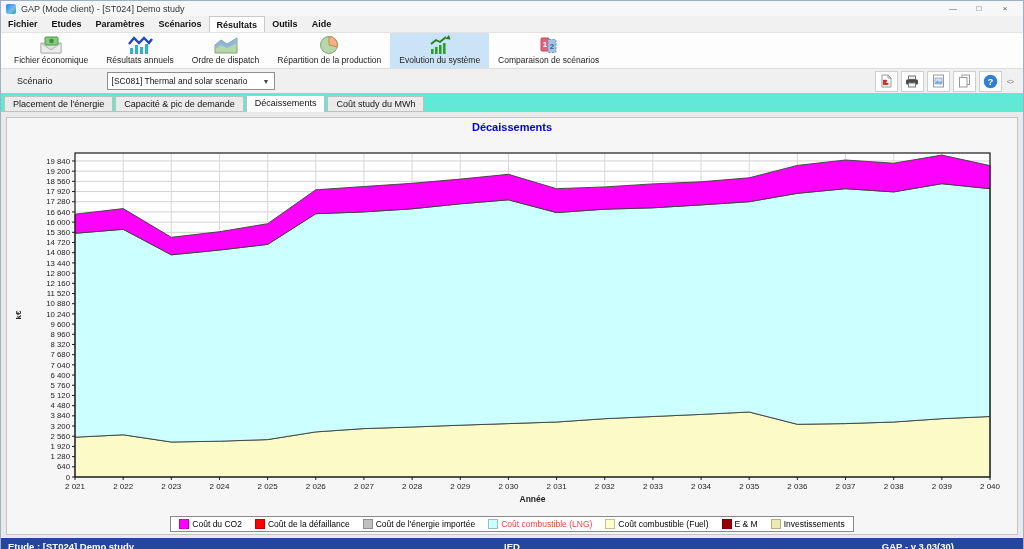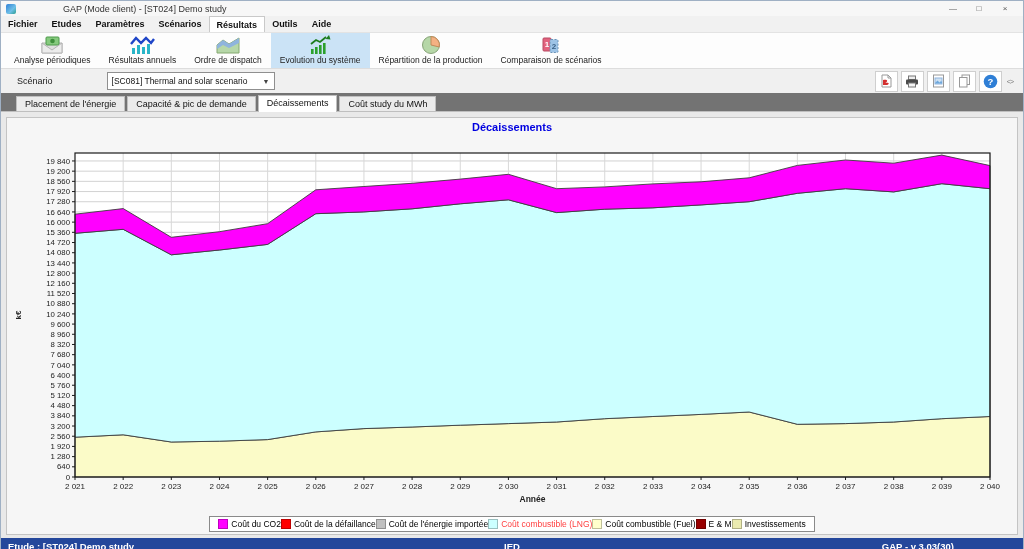--- a/index.html
+++ b/index.html
@@ -1,20 +1,20 @@
 <!DOCTYPE html>
 <html><head>
 <meta charset="utf-8">
 <style>
   html,body{margin:0;padding:0;background:#fff;}
   body{width:1024px;height:549px;overflow:hidden;font-family:"Liberation Sans",sans-serif;}
   .window{width:1022px;height:547px;border:1px solid #9fb0c4;display:flex;flex-direction:column;background:#fff;}
 
   
-  .titlebar{height:15px;background:#f7f7f7;display:flex;align-items:center;padding:0 5px;font-size:9px;color:#333;flex:0 0 auto;gap:42px;}
+  .titlebar{height:15px;background:#f7f7f7;display:flex;align-items:center;padding:0 5px;font-size:9px;color:#333;flex:0 0 auto;}
   .app-icon{width:10px;height:10px;margin-right:5px;border-radius:2px;background:linear-gradient(135deg,#2f7fd6 0%,#6fc0e8 60%,#2a9d8f 100%);}
   .win-controls{margin-left:auto;display:flex;}
   .win-btn{width:26px;height:15px;display:flex;align-items:center;justify-content:center;font-size:8px;color:#555;}
 
   
   .menubar{height:16px;background:#f1f1f1;display:flex;align-items:stretch;font-size:9px;font-weight:bold;color:#111;flex:0 0 auto;border-bottom:1px solid #e3e3e3;}
   .menu-item{padding:0 7px;display:flex;align-items:center;}
   .menu-item.active{background:#ffffff;border:1px solid #c9c9c9;border-bottom:none;}
 
   
@@ -25,31 +25,31 @@
 
   
   .scenario-row{height:24px;background:#f0f0f0;display:flex;align-items:center;font-size:9px;color:#222;padding:0 10px 0 16px;border-top:1px solid #ddd;flex:0 0 auto;}
   .combo{width:158px;height:16px;background:#fff;border:1px solid #8f8f8f;font-size:8.5px;display:flex;align-items:center;padding:0 4px;margin-left:54px;color:#111;}
   .combo-arrow{margin-left:auto;font-size:7px;color:#444;}
   .action-icons{margin-left:auto;display:flex;gap:3px;align-items:center;}
   .action-btn{width:21px;height:19px;background:#fff;border:1px solid #cfcfcf;display:flex;align-items:center;justify-content:center;}
   .collapse{font-size:7px;color:#777;letter-spacing:-1px;margin-left:2px;}
 
   
-  .tabbar{height:18px;background:#737373;display:flex;align-items:flex-end;padding-left:15px;flex:0 0 auto;border-bottom:1px solid #bfbfbf;}
+  .tabbar{height:18px;background:#5eead4;display:flex;align-items:flex-end;padding-left:3px;flex:0 0 auto;border-bottom:1px solid #bfbfbf;}
   .tab{font-size:9px;color:#111;padding:2px 8px 2px 8px;border:1px solid #bfbfbf;border-bottom:none;background:#ebebeb;margin-right:2px;}
   .tab.active{background:#ffffff;position:relative;top:1px;padding-bottom:4px;}
 
   
   .content{flex:1 1 auto;background:#e9e9e9;padding:5px;}
   .chart-panel{background:#f6f6f6;border:1px solid #c4c4c4;height:100%;display:flex;flex-direction:column;align-items:center;overflow:hidden;}
   .chart-title{font-size:11px;font-weight:bold;color:#0000e0;margin:3px 0 0 0;flex:0 0 auto;}
   #plot-holder{flex:0 0 auto;}
   svg text{font-family:"Liberation Sans",sans-serif;}
-  .legend{display:inline-flex;border:1px solid #8a8a8a;background:#fff;padding:2px 8px;font-size:8.5px;align-items:center;margin-top:1px;flex:0 0 auto;}
+  .legend{display:inline-flex;gap:13px;border:1px solid #8a8a8a;background:#fff;padding:2px 8px;font-size:8.5px;align-items:center;margin-top:1px;flex:0 0 auto;}
   .legend-item{display:flex;align-items:center;gap:3px;white-space:nowrap;}
   .swatch{width:8px;height:8px;display:inline-block;border:1px solid rgba(0,0,0,0.25);}
 
   
   .statusbar{height:16px;background:#24479b;color:#fff;font-size:9.5px;font-weight:bold;display:flex;align-items:center;padding:0 7px;position:relative;flex:0 0 auto;}
   .status-center{position:absolute;left:0;right:0;text-align:center;}
   .status-right{margin-left:auto;padding-right:62px;position:relative;z-index:1;}
   .status-left{position:relative;z-index:1;}
 </style>
 </head>
@@ -80,21 +80,21 @@
   <div class="toolbar">
     <div class="tool-btn">
       <span class="tool-icon">
         <svg width="30" height="20" viewBox="0 0 30 20">
           <path d="M5 8 h20 v10 h-20 z" fill="#dedede" stroke="#b4b4b4"></path>
           <rect x="9" y="2" width="13" height="8" rx="1" fill="#86ca7e" stroke="#4d9a4a"></rect>
           <circle cx="15.5" cy="6" r="2.3" fill="#3f8f3c"></circle>
           <path d="M5 8 L15 15 L25 8 v10 h-20 z" fill="#ececec" stroke="#b4b4b4"></path>
         </svg>
       </span>
-      <span>Analyse périodiques</span>
+      <span>Fichier économique</span>
     </div>
     <div class="tool-btn">
       <span class="tool-icon">
         <svg width="26" height="20" viewBox="0 0 26 20">
           <rect x="3" y="13" width="3" height="6" fill="#29b5c8"></rect>
           <rect x="8" y="10" width="3" height="9" fill="#29b5c8"></rect>
           <rect x="13" y="12" width="3" height="7" fill="#29b5c8"></rect>
           <rect x="18" y="9" width="3" height="10" fill="#29b5c8"></rect>
           <polyline points="2,9 7,3 12,8 17,3 22,8 25,4" fill="none" stroke="#1f46c8" stroke-width="2.4"></polyline>
         </svg>
@@ -102,42 +102,42 @@
       <span>Résultats annuels</span>
     </div>
     <div class="tool-btn">
       <span class="tool-icon">
         <svg width="26" height="20" viewBox="0 0 26 20">
           <path d="M2 18 V10 L8 5 L14 9 L24 3 V18 Z" fill="#b6d7a8" stroke="#85a871"></path>
           <path d="M2 10 L8 5 L14 9 L24 3 L24 8 L14 13 L8 10 L2 14 Z" fill="#8fb4dd"></path>
         </svg>
       </span>
       <span>Ordre de dispatch</span>
+    </div>
+    <div class="tool-btn">
+      <span class="tool-icon">
+        <svg width="22" height="20" viewBox="0 0 22 20">
+          <circle cx="11" cy="10" r="8.5" fill="#b6d7a8" stroke="#87a377"></circle>
+          <path d="M11 10 L11 1.5 A8.5 8.5 0 0 1 19.2 12 Z" fill="#f4b183" stroke="#c08a5a"></path>
+        </svg>
+      </span>
+      <span>Répartition de la production</span>
     </div>
     <div class="tool-btn selected">
       <span class="tool-icon">
         <svg width="26" height="20" viewBox="0 0 26 20">
           <rect x="4" y="14" width="2.6" height="5" fill="#2ca02c"></rect>
           <rect x="8" y="12" width="2.6" height="7" fill="#2ca02c"></rect>
           <rect x="12" y="10" width="2.6" height="9" fill="#2ca02c"></rect>
           <rect x="16" y="8" width="2.6" height="11" fill="#2ca02c"></rect>
           <polyline points="4,9 9,5 13,7 19,2" fill="none" stroke="#1e7d1e" stroke-width="1.8"></polyline>
           <path d="M22 0 l1.5 4.5 l-5 -0.5 z" fill="#1e7d1e"></path>
         </svg>
       </span>
       <span>Evolution du système</span>
-    </div>
-    <div class="tool-btn">
-      <span class="tool-icon">
-        <svg width="22" height="20" viewBox="0 0 22 20">
-          <circle cx="11" cy="10" r="8.5" fill="#b6d7a8" stroke="#87a377"></circle>
-          <path d="M11 10 L11 1.5 A8.5 8.5 0 0 1 19.2 12 Z" fill="#f4b183" stroke="#c08a5a"></path>
-        </svg>
-      </span>
-      <span>Répartition de la production</span>
     </div>
     <div class="tool-btn">
       <span class="tool-icon">
         <svg width="24" height="20" viewBox="0 0 24 20">
           <rect x="4" y="3" width="8" height="13" rx="1" fill="#e2627e" stroke="#b84a63"></rect>
           <rect x="11" y="4.5" width="8" height="13" rx="1" fill="#9dc3e6" stroke="#6b93b8" stroke-dasharray="2,1.5"></rect>
           <text x="8" y="12" font-size="8" fill="#fff" text-anchor="middle" font-weight="bold">1</text>
           <text x="15" y="13.5" font-size="8" fill="#3a6186" text-anchor="middle" font-weight="bold">2</text>
         </svg>
       </span>

